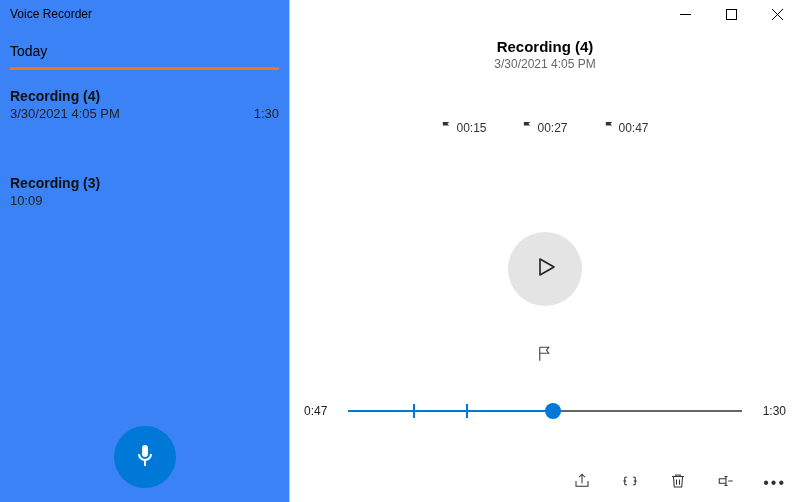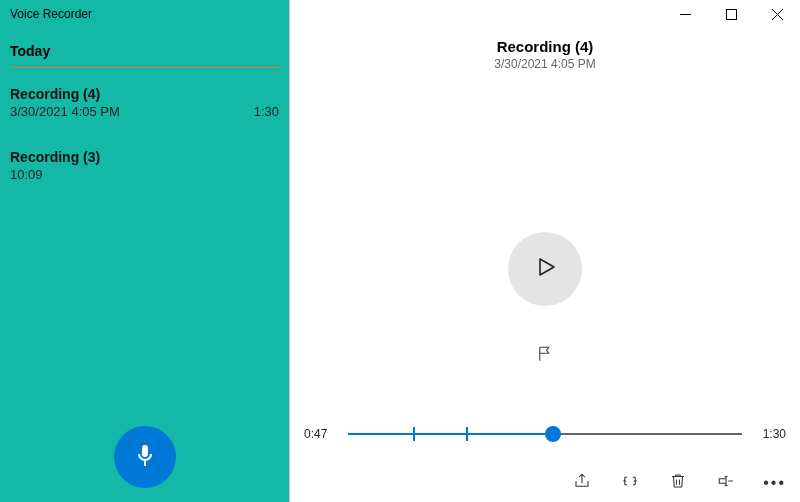--- a/index.html
+++ b/index.html
@@ -1,29 +1,29 @@
 <!DOCTYPE html>
 <html><head>
 <meta charset="utf-8">
 <style>
   * { box-sizing: border-box; font-family: "Segoe UI", Arial, sans-serif; }
   html, body { margin:0; padding:0; width:800px; height:502px; overflow:hidden; }
   body { display:flex; background:#fff; }
   .sidebar {
-    width:290px; height:502px; background:#14b8a6; border-right:1px solid #c9c9c9;
+    width:290px; height:502px; background:#3b82f6; border-right:1px solid #c9c9c9;
     display:flex; flex-direction:column; position:relative;
   }
   .app-title { font-size:12px; padding:7px 10px 4px 10px; color:#000; }
   .section-header {
-    margin:18px 10px 0px 10px; padding-bottom:8px; font-weight:700; font-size:14px;
-    border-bottom:1px solid #f97316; color:#000;
+    margin:18px 10px 0px 10px; padding-bottom:8px; font-weight:400; font-size:14px;
+    border-bottom:3px solid #f97316; color:#000;
   }
   .rec-list { margin-top:12px; }
   .rec-item { padding:6px 10px 18px 10px; }
-  .rec-item + .rec-item { margin-top:6px; }
+  .rec-item + .rec-item { margin-top:30px; }
   .rec-title { font-weight:600; font-size:14px; color:#111; }
   .rec-line2 { display:flex; justify-content:space-between; margin-top:2px; }
   .rec-date { font-size:13px; color:#222; }
   .rec-dur  { font-size:13px; color:#222; }
   .mic-btn {
     position:absolute; bottom:14px; left:50%; transform:translateX(-50%);
     width:62px; height:62px; border-radius:50%; background:#0078D7; display:flex;
     align-items:center; justify-content:center; cursor:pointer;
   }
   .mic-btn svg { width:24px; height:24px; fill:#fff; }
@@ -47,21 +47,21 @@
   }
   .play-btn svg { width:24px; height:24px; }
 
   .flag-btn {
     position:absolute; top:338px; left:50%; transform:translateX(-50%);
     width:36px; height:36px; display:flex; align-items:center; justify-content:center; cursor:pointer;
   }
   .flag-btn svg { width:18px; height:18px; fill:none; stroke:#444; stroke-width:1.5; }
 
   .seek-row {
-    position:absolute; left:14px; right:14px; top:424px; display:flex; align-items:center; gap:10px;
+    position:absolute; left:14px; right:14px; top:401px; display:flex; align-items:center; gap:10px;
   }
   .time-label { font-size:12px; color:#222; width:34px; }
   .time-right { text-align:right; }
   .track { flex:1; height:20px; position:relative; cursor:pointer; }
   .track-line-bg { position:absolute; top:50%; left:0; right:0; height:2px; background:#666; transform:translateY(-50%); }
   .track-line-fg { position:absolute; top:50%; left:0; width:52%; height:2px; background:#0078D7; transform:translateY(-50%); }
   .tick { position:absolute; top:3px; width:2px; height:14px; background:#0078D7; }
   .thumb { position:absolute; top:50%; width:16px; height:16px; border-radius:50%; background:#0078D7; transform:translate(-50%,-50%); }
   .tick1 { left:16.6%; } .tick2 { left:30%; } .thumb { left:52%; }
 
@@ -120,20 +120,40 @@
       <span><svg viewBox="0 0 11 11">
             <line x1="0" y1="0" x2="11" y2="11"></line>
             <line x1="11" y1="0" x2="0" y2="11"></line>
           </svg></span>
     </div>
   </div>
 
   <div class="detail-title">Recording (4)</div>
   <div class="detail-date">3/30/2021 4:05 PM</div>
 
+  <div class="markers">
+    <div class="marker">
+      <span><svg viewBox="0 0 12 12">
+            <path d="M2 1v10M2 1h7l-2 2 2 2H2"></path>
+          </svg></span>
+      <span>00:15</span>
+    </div>
+    <div class="marker">
+      <span><svg viewBox="0 0 12 12">
+            <path d="M2 1v10M2 1h7l-2 2 2 2H2"></path>
+          </svg></span>
+      <span>00:27</span>
+    </div>
+    <div class="marker">
+      <span><svg viewBox="0 0 12 12">
+            <path d="M2 1v10M2 1h7l-2 2 2 2H2"></path>
+          </svg></span>
+      <span>00:47</span>
+    </div>
+  </div>
 
   <div class="play-btn">
     <span>
       <svg viewBox="0 0 24 24">
           <path d="M7 4v16l14-8z" fill="none" stroke="#222" stroke-width="1.6" stroke-linejoin="round"></path>
         </svg>
     </span>
   </div>
 
   <div class="flag-btn">

